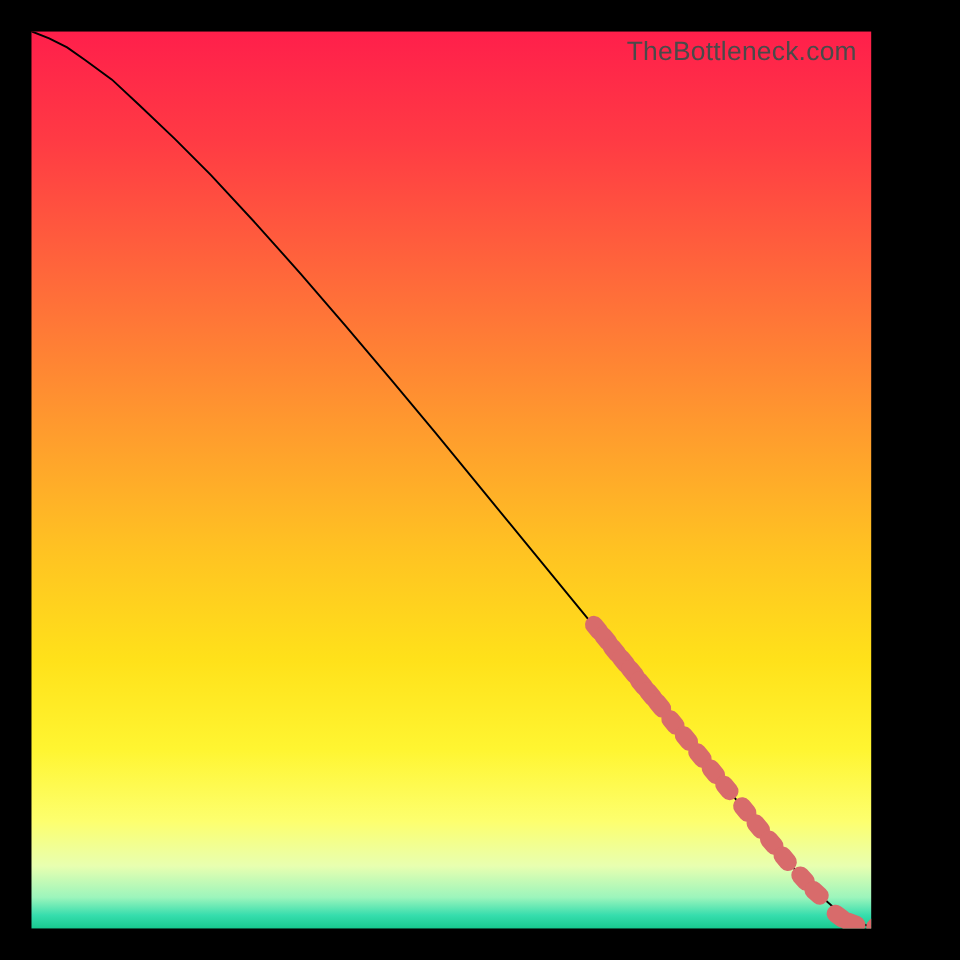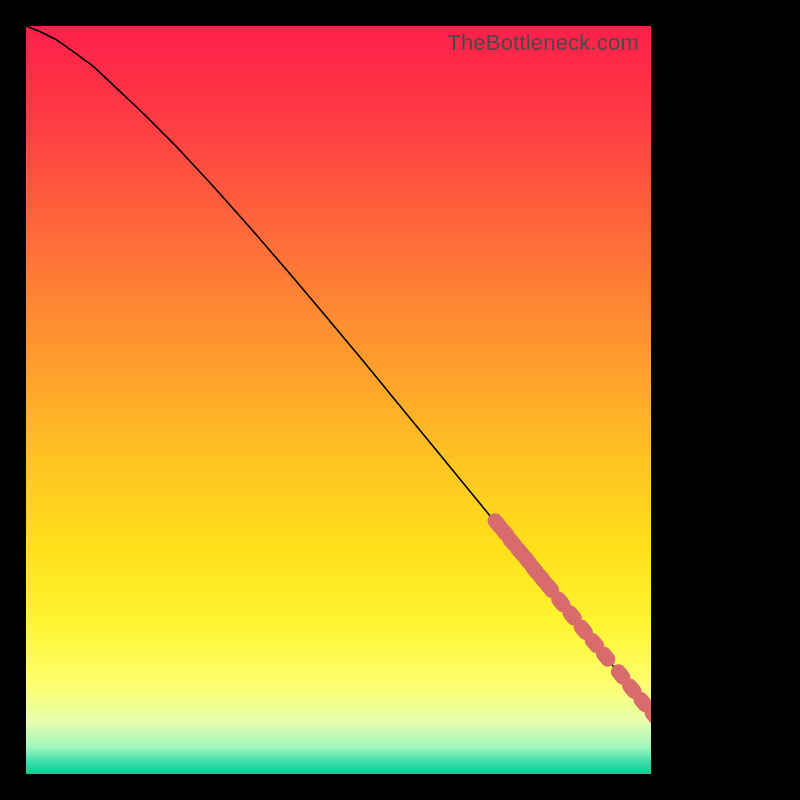--- a/index.html
+++ b/index.html
@@ -16,21 +16,21 @@
     left: 0;
     top: 0;
     width: 800px;
     height: 800px;
     background: #000;
   }
   .plot {
     position: absolute;
     left: 26px;
     top: 26px;
-    width: 625px;
+    width: 700px;
     height: 748px;
     overflow: hidden;
   }
   .watermark {
     position: absolute;
     top: 4px;
     right: 12px;
     color: #4a4a4a;
     font-size: 22px;
     font-weight: 500;

